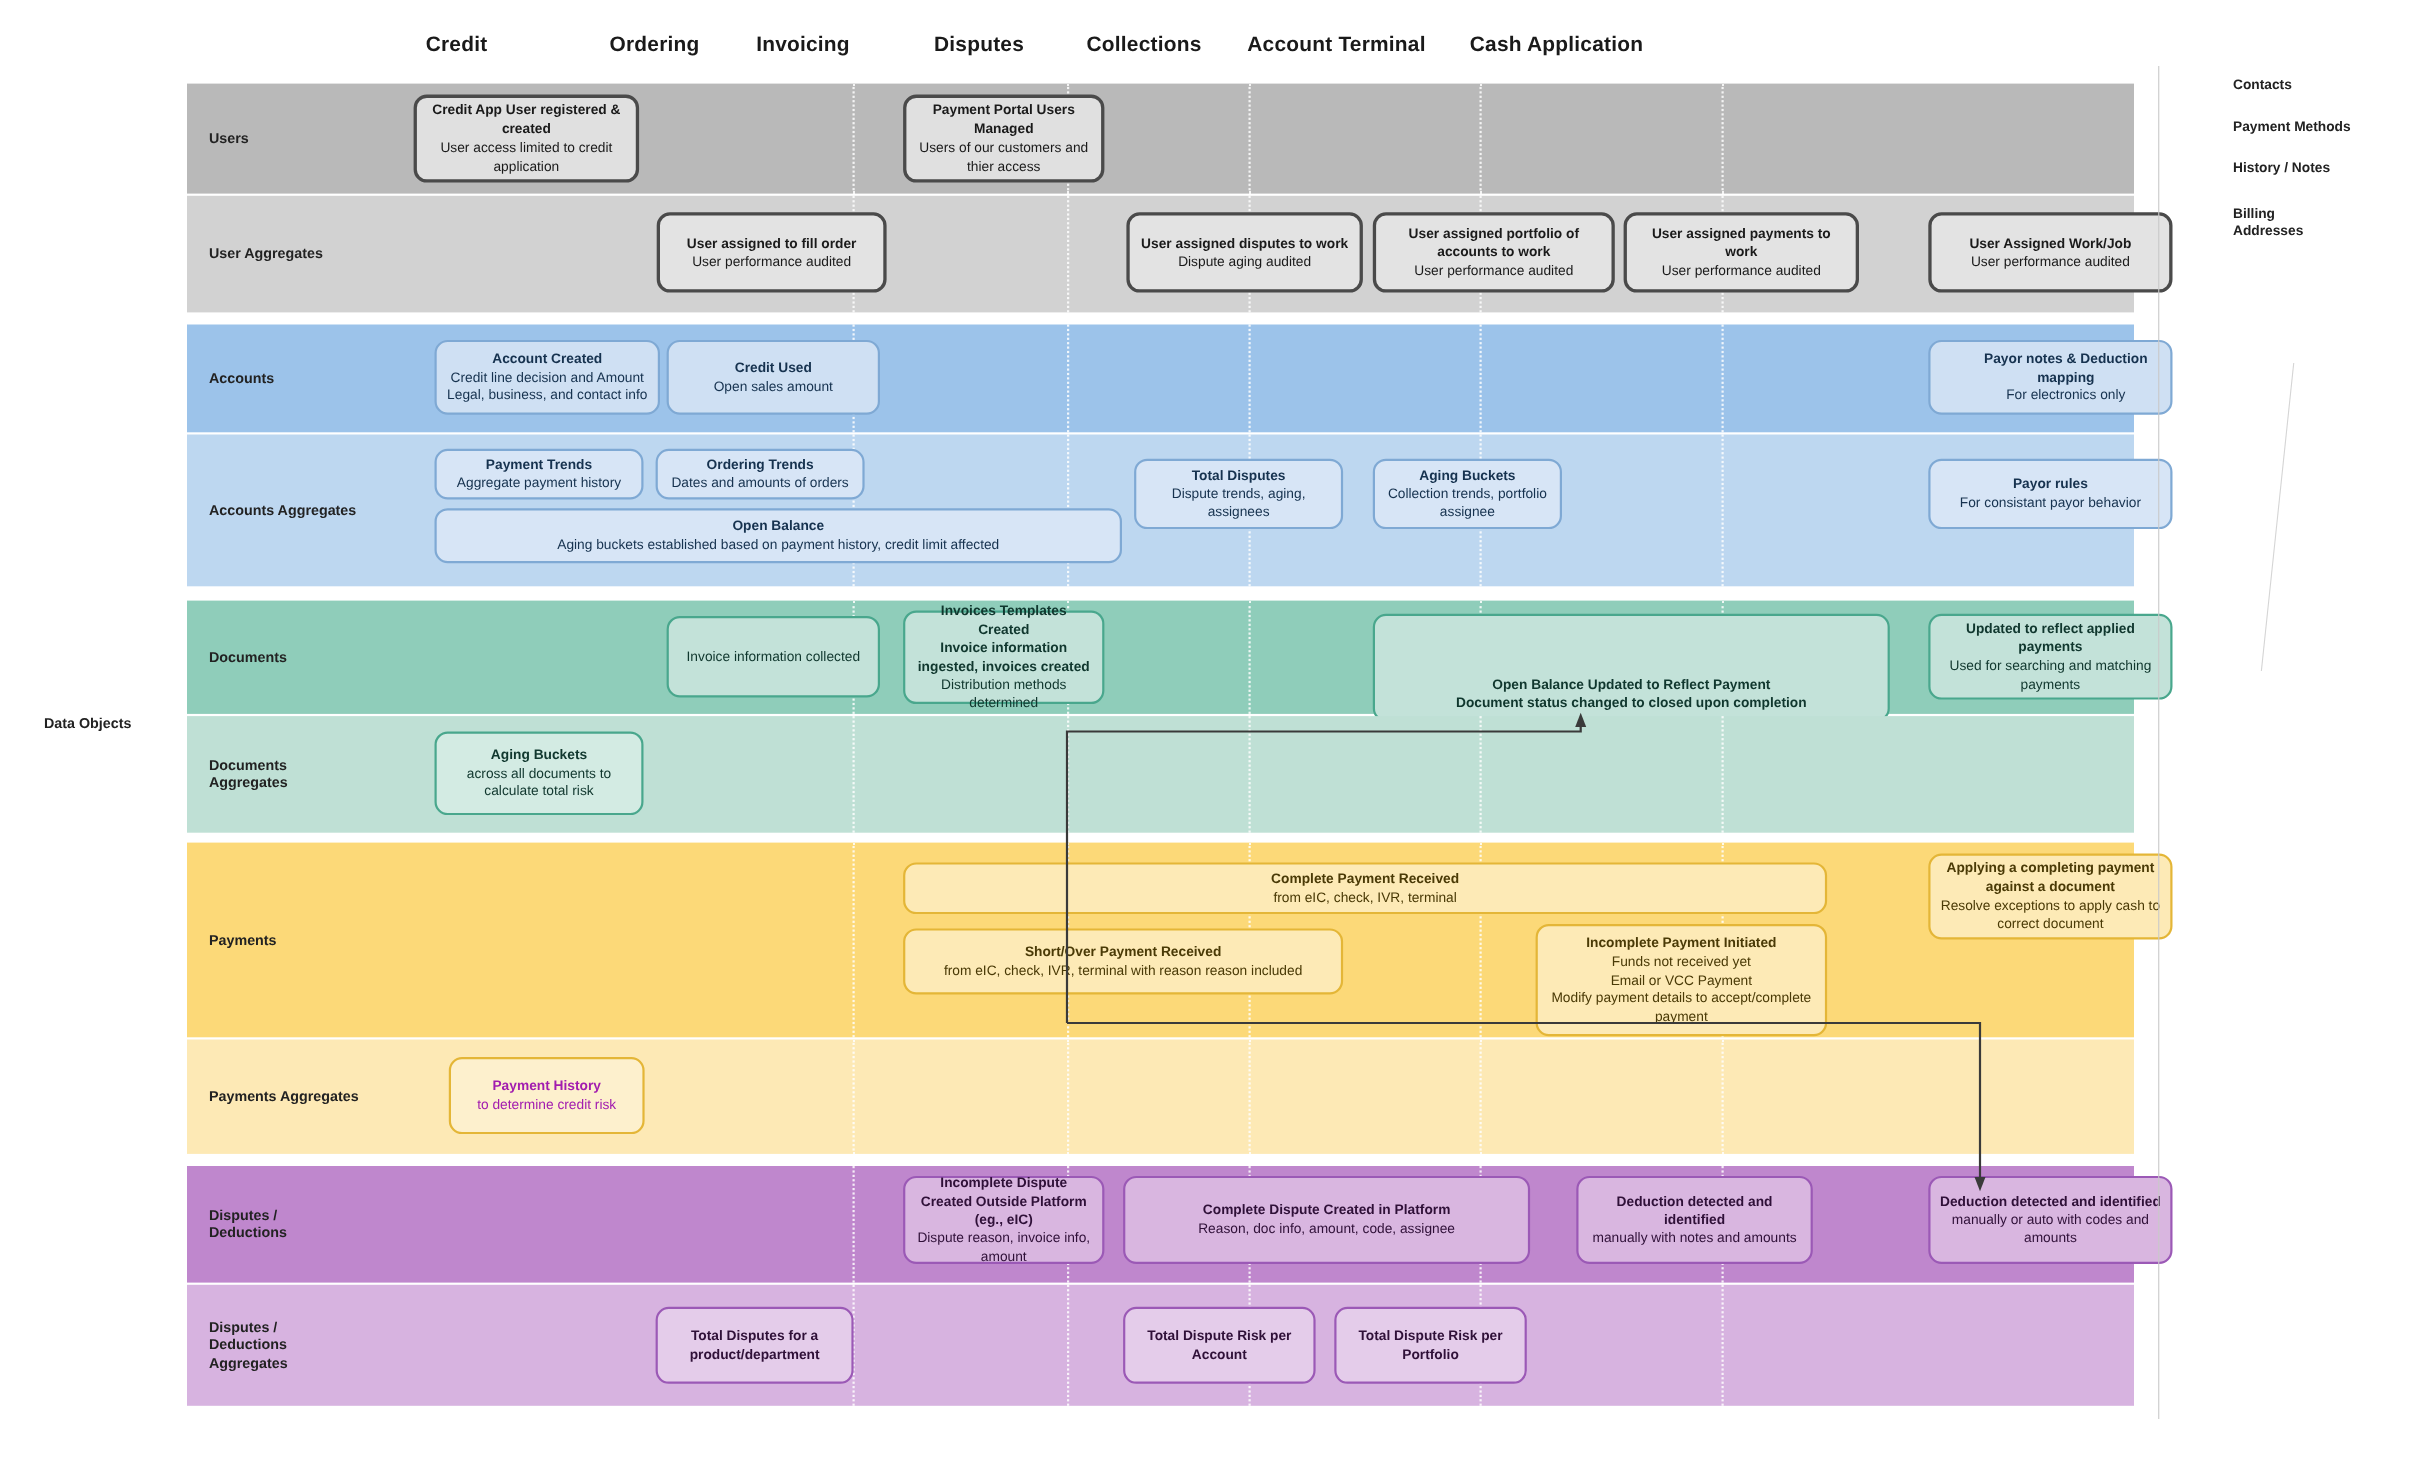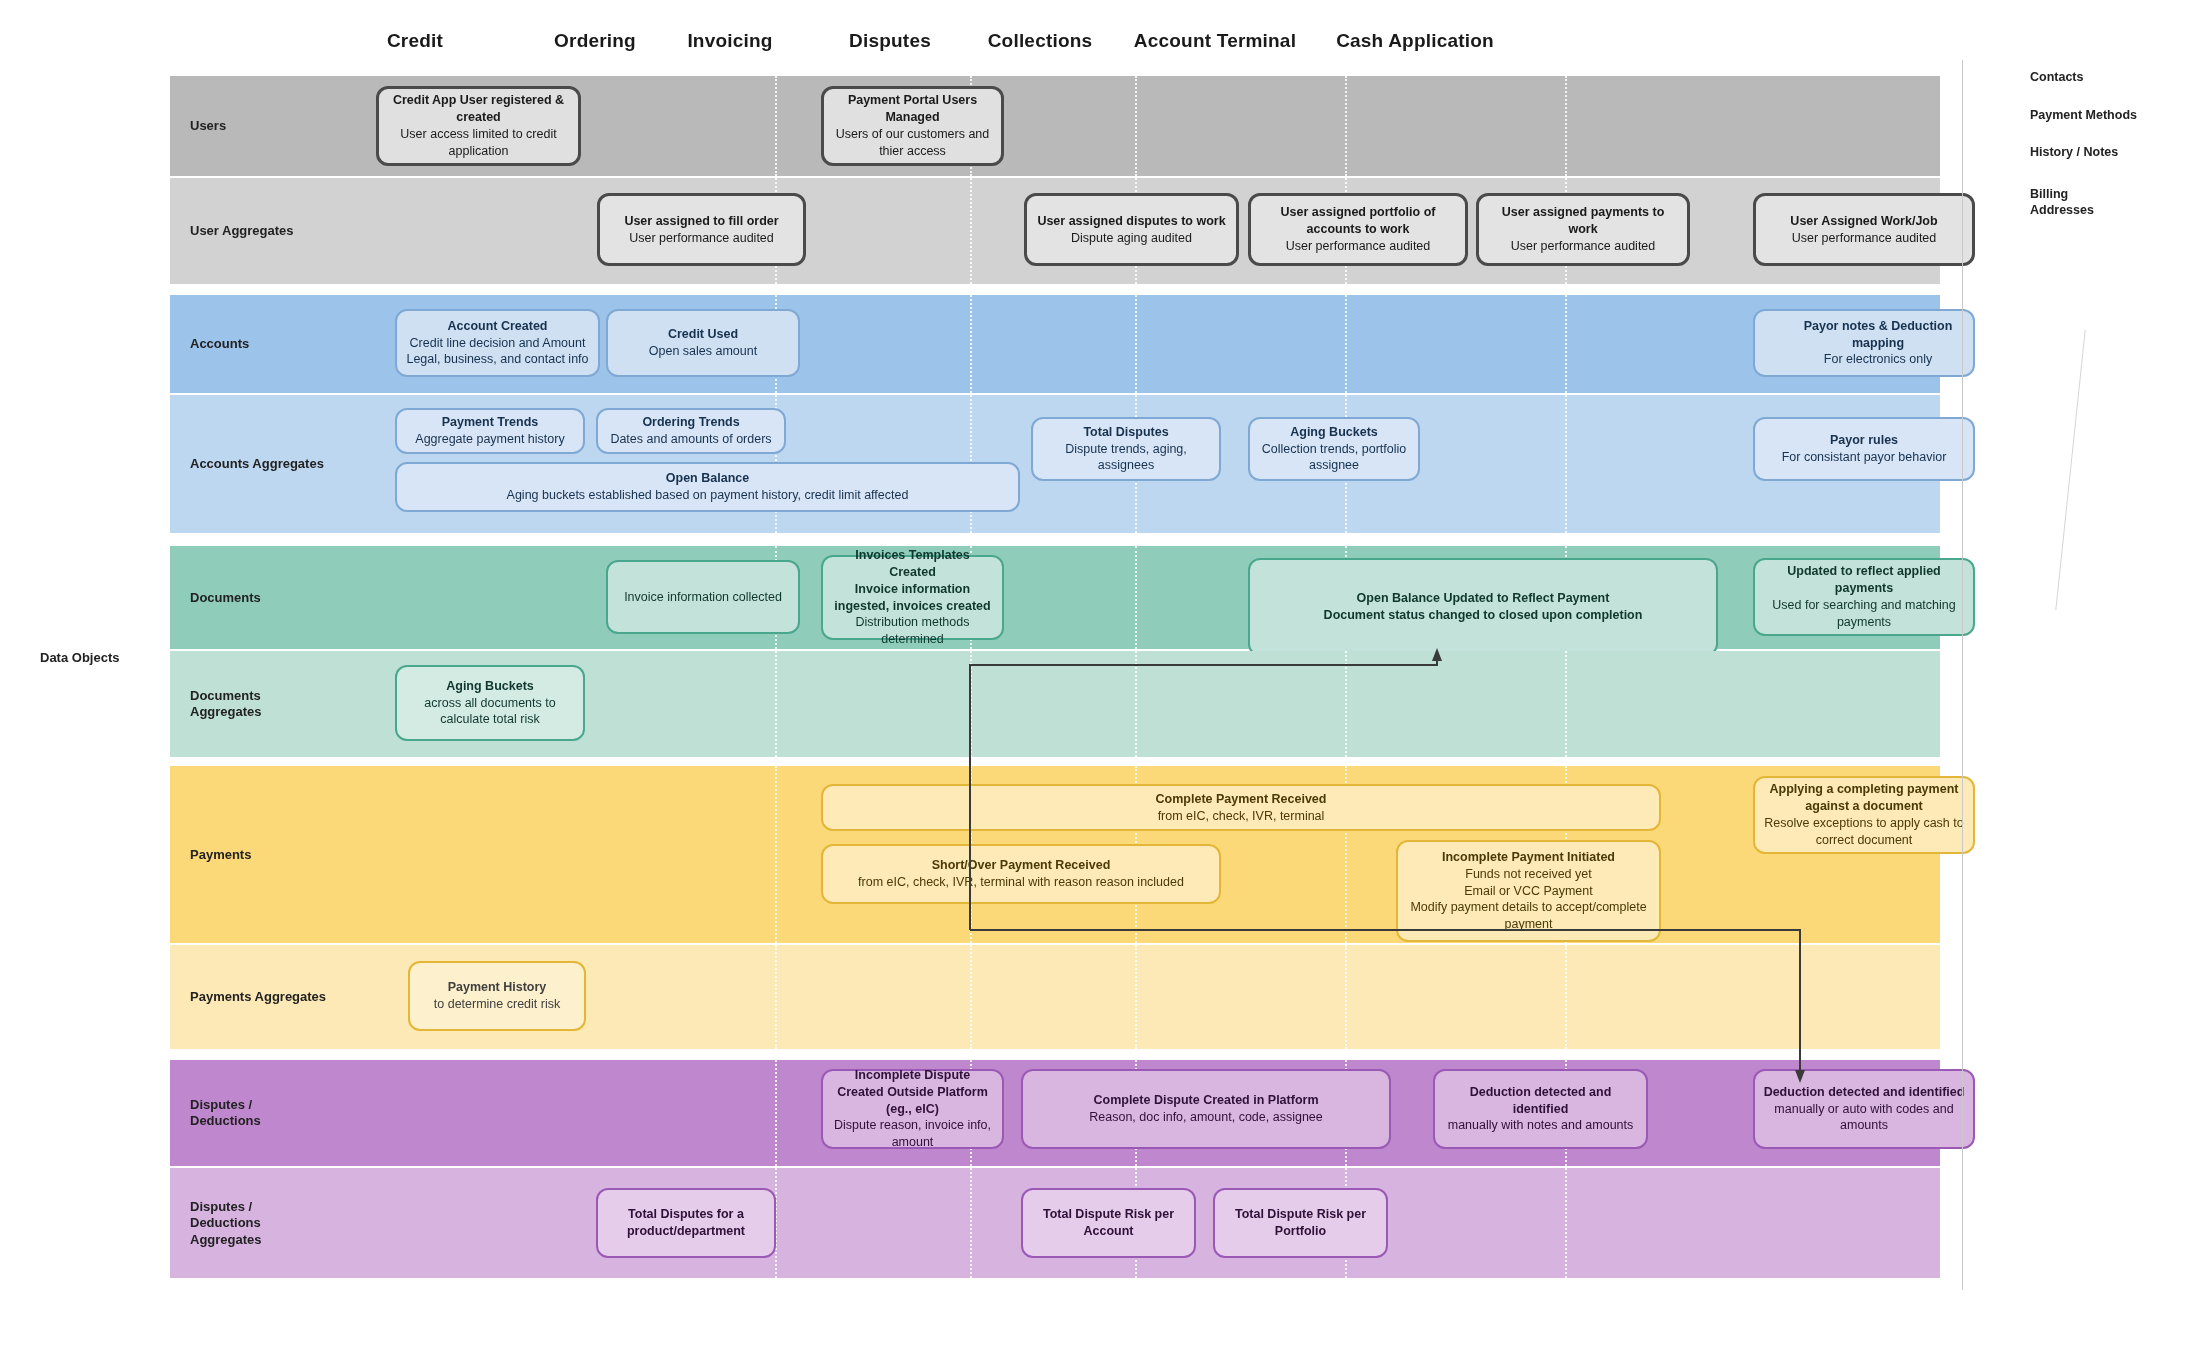--- a/index.html
+++ b/index.html
@@ -40,21 +40,21 @@
   .node .s{font-weight:normal;display:block;}
 
   
   .n-users{background:#e0e0e0;border:3px solid #4a4a4a;color:#1a1a1a;}
   .n-useragg{background:#e3e3e3;border:3px solid #4a4a4a;color:#1a1a1a;}
   .n-acct{background:#cfe0f3;border:2px solid #7fa9d4;color:#16324f;}
   .n-acctagg{background:#d7e5f6;border:2px solid #7fa9d4;color:#16324f;}
   .n-doc{background:#c3e2d9;border:2px solid #49a78d;color:#10372e;}
   .n-docagg{background:#d3ebe3;border:2px solid #49a78d;color:#10372e;}
   .n-pay{background:#fdeab6;border:2px solid #e4b637;color:#4a3a06;}
-  .n-payagg{background:#fdf0cd;border:2px solid #e4b637;color:#404040;}
+  .n-payagg{background:#fdf0cd;border:2px solid #e4b637;color:#a21caf;}
   .n-disp{background:#d9b6e0;border:2px solid #9b59b6;color:#2f1038;}
   .n-dispagg{background:#e4ccea;border:2px solid #9b59b6;color:#2f1038;}
 
   
   .bg-users{background:#b9b9b9;}
   .bg-useragg{background:#d2d2d2;}
   .bg-acct{background:#9cc3ea;}
   .bg-acctagg{background:#bdd7f0;}
   .bg-doc{background:#8fcdba;}
   .bg-docagg{background:#bfe0d5;}
@@ -229,21 +229,21 @@
     <div class="node n-doc" style="left:393px;top:14px;width:194px;height:74px;">
       <span class="s">Invoice information collected</span>
     </div>
 
     <div class="node n-doc" style="left:608px;top:9px;width:183px;height:85px;white-space:pre-line;">
       <span class="t">Invoices Templates Created
 Invoice information ingested, invoices created</span>
       <span class="s">Distribution methods determined</span>
     </div>
 
-    <div class="node n-doc" style="left:1035px;top:12px;width:470px;height:98px;white-space:pre-line;">
+    <div class="node n-doc" style="left:1035px;top:12px;width:470px;height:98px;white-space:pre-line;justify-content:flex-end;">
       <span class="t">Open Balance Updated to Reflect Payment
 Document status changed to closed upon completion</span>
     </div>
 
     <div class="node n-doc" style="left:1540px;top:12px;width:222px;height:78px;">
       <span class="t">Updated to reflect applied payments</span>
       <span class="s">Used for searching and matching payments</span>
     </div>
   </div>
 

